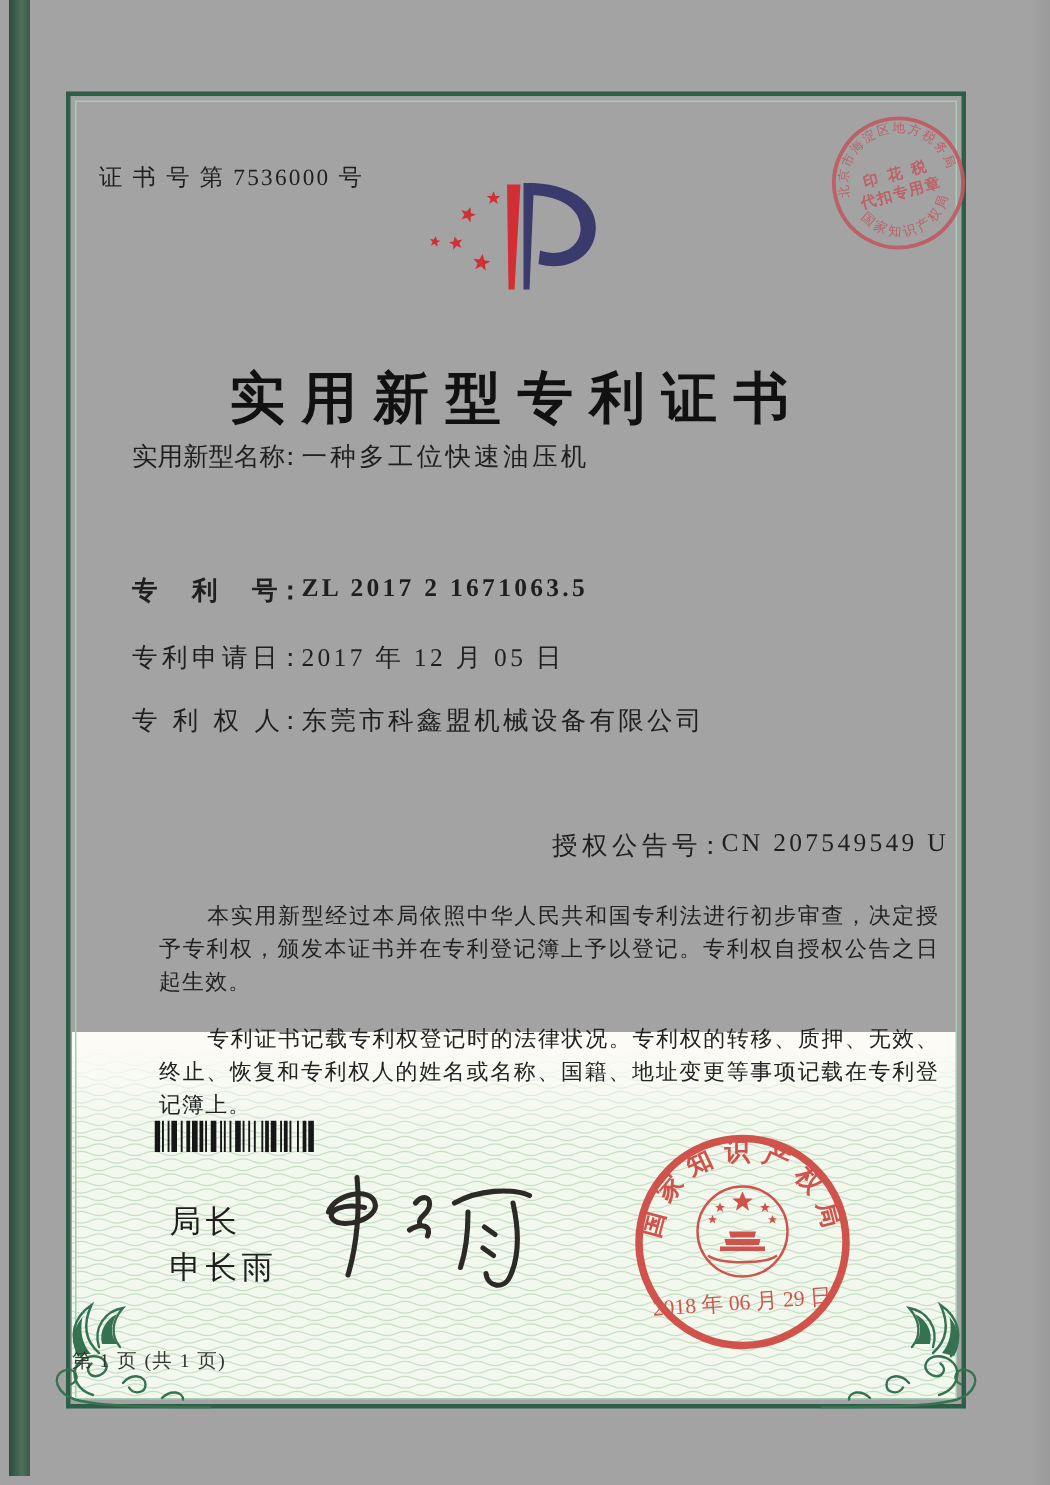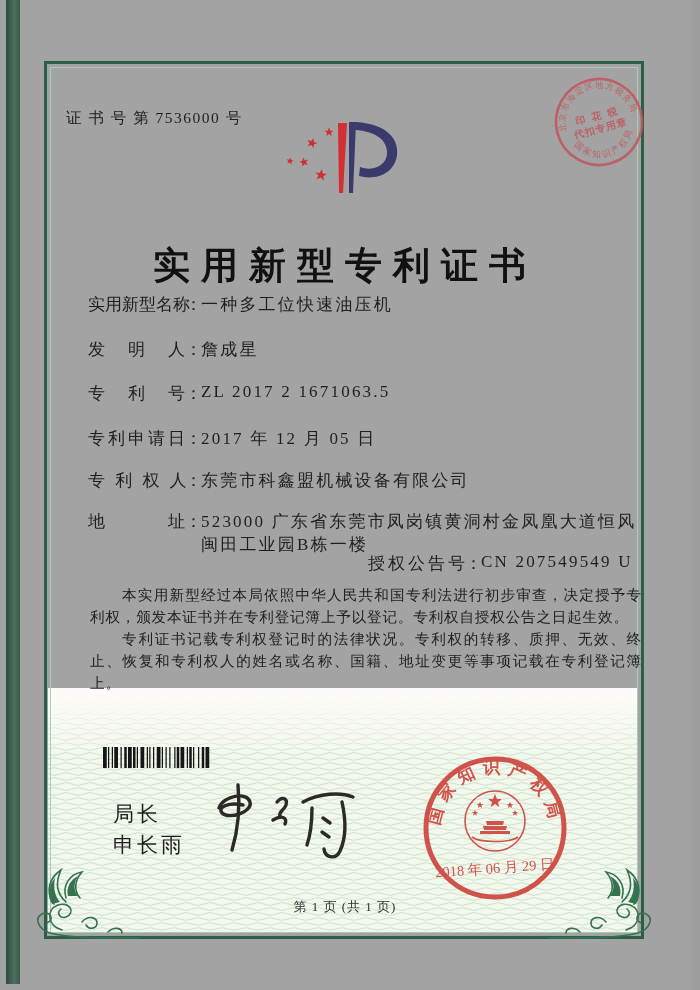--- a/index.html
+++ b/index.html
@@ -20,28 +20,28 @@
   .logo{position:absolute;left:275px;top:110px;z-index:6;}
   .doc-title{position:absolute;left:48px;top:201px;width:594px;text-align:center;
          font-size:37px;font-weight:bold;letter-spacing:11px;z-index:6;color:#111;margin-top:40px;}
   .row{position:absolute;left:88px;font-size:17px;z-index:6;white-space:nowrap;}
   .lbl{display:inline-block;width:97px;text-align:justify;text-align-last:justify;vertical-align:top;}
   .colon{display:inline-block;width:16px;vertical-align:top;}
   .val{display:inline-block;letter-spacing:2.2px;vertical-align:top;}
   .val-address{display:inline-block;width:447px;letter-spacing:2.2px;line-height:23px;
          vertical-align:top;white-space:normal;}
   .paragraphs{position:absolute;left:90px;top:584px;width:552px;z-index:6;}
-  .paragraphs p{margin:0;font-size:14.6px;line-height:22px;text-indent:2.2em;
+  .paragraphs p{margin:16px;font-size:14.6px;line-height:22px;text-indent:2.2em;
          letter-spacing:.8px;color:#222;text-align:justify;}
   .barcode{position:absolute;left:103px;top:747px;z-index:6;}
   .officer{position:absolute;left:113px;top:799px;z-index:6;font-size:21px;letter-spacing:3px;line-height:31px;}
   .signature{position:absolute;left:193px;top:778px;z-index:7;}
   .seal{position:absolute;left:420px;top:753px;z-index:8;opacity:.93;}
   .tax-stamp{position:absolute;left:551px;top:74px;z-index:8;opacity:.9;}
-  .page-footer{position:absolute;left:48px;top:898px;width:594px;text-align:center;
+  .page-footer{position:absolute;left:48px;top:898px;width:594px;
          font-size:13px;letter-spacing:1px;color:#333;z-index:6;}
 </style>
 </head>
 <body>
 
 <div class="photo">
 
   <div class="spine"></div>
   <div class="edge-shadow"></div>
 
@@ -146,34 +146,28 @@
       <path transform="translate(15,51) scale(0.6) rotate(10)" d="M0,-6 L1.8,-1.8 L6,-1.8 L2.6,1 L3.8,5.4 L0,2.6 L-3.8,5.4 L-2.6,1 L-6,-1.8 L-1.8,-1.8 Z"></path>
       <path transform="translate(46,65) scale(0.95) rotate(8)" d="M0,-6 L1.8,-1.8 L6,-1.8 L2.6,1 L3.8,5.4 L0,2.6 L-3.8,5.4 L-2.6,1 L-6,-1.8 L-1.8,-1.8 Z"></path>
     </g>
   </svg>
 
   <div class="doc-title">实用新型专利证书</div>
 
   <div class="row" style="top:293px;">
     <span class="lbl">实用新型名称</span><span class="colon">：</span><span class="val">一种多工位快速油压机</span>
   </div>
-  <div class="row" style="top:338px;">
-    <span class="lbl">发 明 人</span><span class="colon">：</span><span class="val">詹成星</span>
-  </div>
-  <div class="row" style="top:382px;">
+  <div class="row" style="top:382px;font-weight:bold;">
     <span class="lbl">专 利 号</span><span class="colon">：</span><span class="val">ZL 2017 2 1671063.5</span>
   </div>
   <div class="row" style="top:427px;">
     <span class="lbl">专利申请日</span><span class="colon">：</span><span class="val">2017 年 12 月 05 日</span>
   </div>
   <div class="row" style="top:469px;font-family:Liberation Mono, monospace;">
     <span class="lbl">专 利 权 人</span><span class="colon">：</span><span class="val">东莞市科鑫盟机械设备有限公司</span>
-  </div>
-  <div class="row" style="top:510px;">
-    <span class="lbl">地 址</span><span class="colon">：</span><span class="val-address">523000 广东省东莞市凤岗镇黄洞村金凤凰大道恒风闽田工业园B栋一楼</span>
   </div>
 
   <div class="row" style="top:552px;left:352px;margin-left:16px;">
     <span class="lbl">授权公告号</span><span class="colon">：</span><span class="val">CN 207549549 U</span>
   </div>
 
   <div class="paragraphs">
     <p>本实用新型经过本局依照中华人民共和国专利法进行初步审查，决定授予专利权，颁发本证书并在专利登记簿上予以登记。专利权自授权公告之日起生效。</p>
     <p>专利证书记载专利权登记时的法律状况。专利权的转移、质押、无效、终止、恢复和专利权人的姓名或名称、国籍、地址变更等事项记载在专利登记簿上。</p>
   </div>

